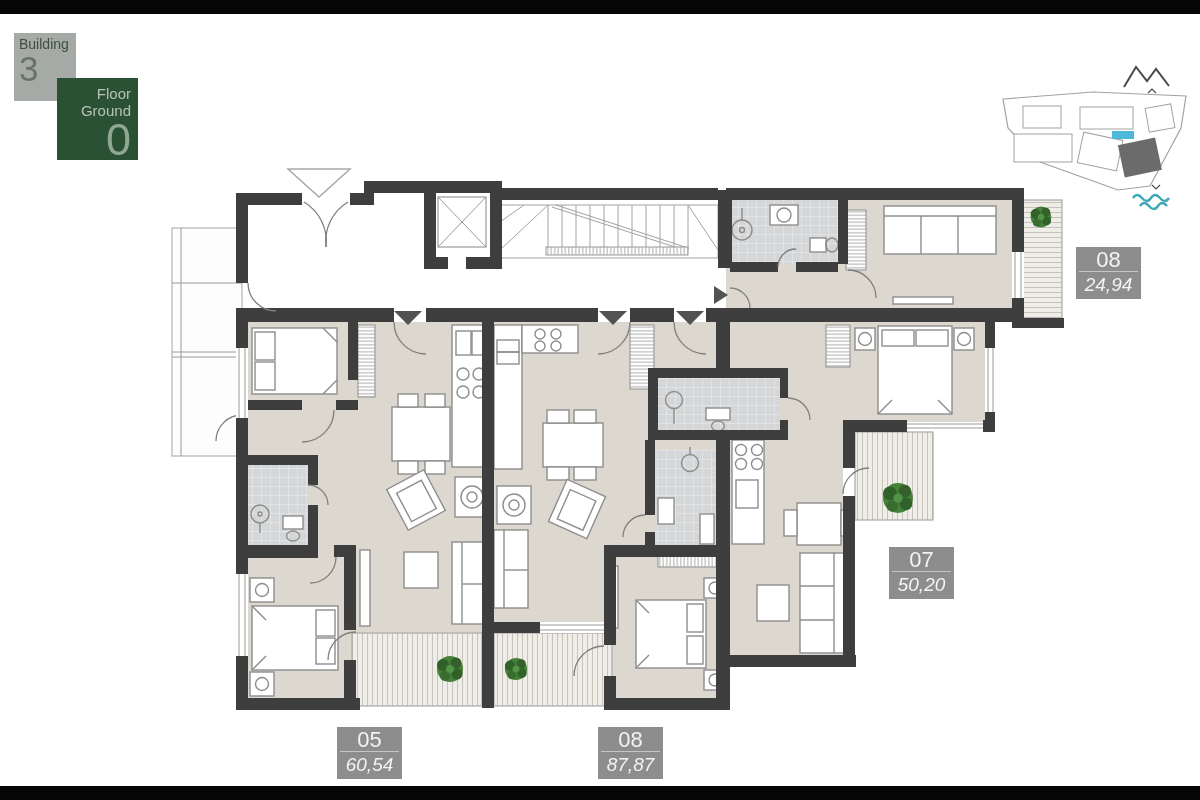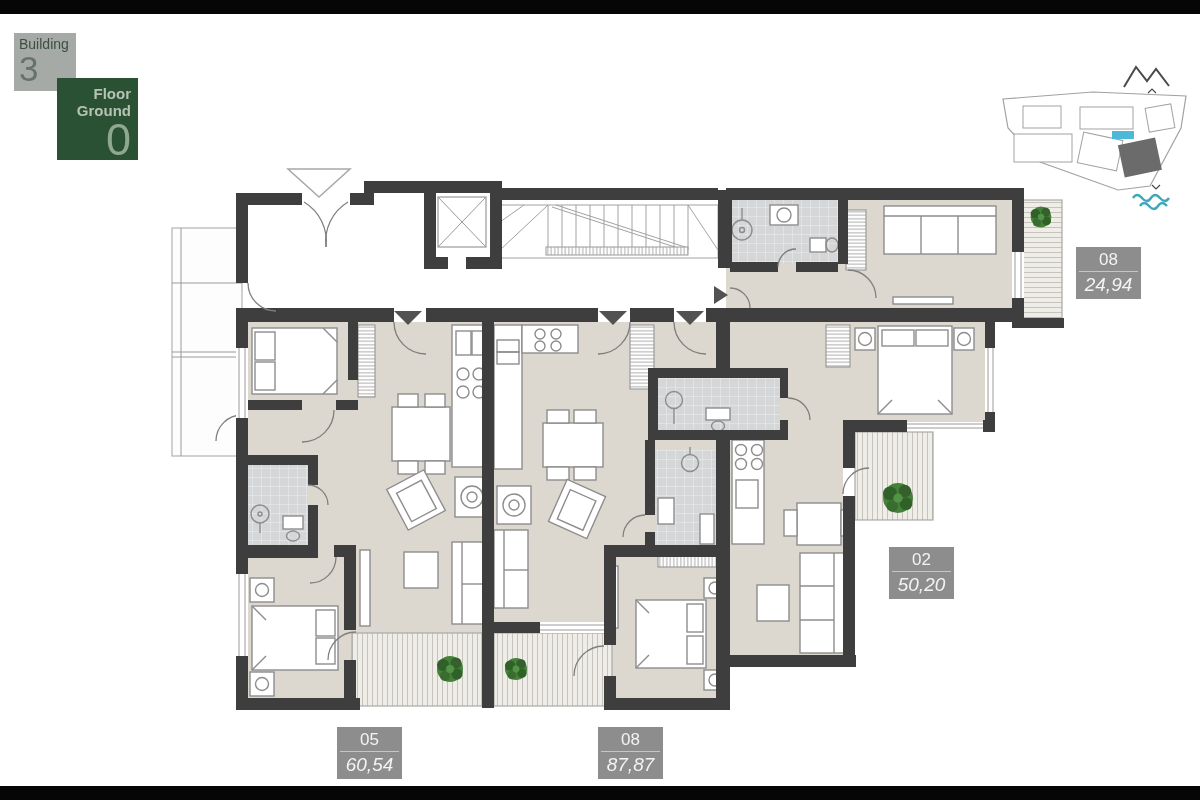--- a/index.html
+++ b/index.html
@@ -2,31 +2,31 @@
 <html><head>
 <meta charset="utf-8">
 <style>
   html,body{margin:0;padding:0;background:#000;}
   .stage{position:relative;width:1200px;height:800px;background:#ffffff;overflow:hidden;
          font-family:"Liberation Sans",sans-serif;}
   .bar{position:absolute;left:0;width:1200px;height:14px;background:#060606;z-index:6;}
   .bar.top{top:0}.bar.bottom{top:786px}
 
   
-  .building-badge{position:absolute;left:14px;top:33px;width:62px;height:58px;background:#a6aaa6;
+  .building-badge{position:absolute;left:14px;top:33px;width:62px;height:68px;background:#a6aaa6;
       z-index:3;box-sizing:border-box;padding:3px 0 0 5px;}
   .building-badge .lbl{font-size:14px;color:#3c4f42;line-height:16px;}
   .building-badge .num{font-size:35px;color:#66736a;line-height:33px;}
   .floor-badge{position:absolute;left:57px;top:78px;width:81px;height:82px;background:#2b5134;
       z-index:4;box-sizing:border-box;padding:7px 7px 0 0;text-align:right;}
-  .floor-badge .lbl{font-size:15px;color:#b6c2b3;line-height:17px;font-weight:bold;}
+  .floor-badge .lbl{font-size:15px;color:#b6c2b3;line-height:17px;}
   .floor-badge .num{font-size:45px;color:#90a892;line-height:41px;}
   .area-badge{position:absolute;width:65px;background:#8d8d8d;color:#f3f3f3;text-align:center;
       z-index:3;padding:3px 0 4px 0;box-sizing:border-box;}
-  .area-badge .num{font-size:17px;line-height:19px;}
+  .area-badge .num{font-size:22px;line-height:19px;}
   .area-badge .sep{height:1px;background:#c6c6c6;margin:2px 3px;}
   .area-badge .val{font-size:19px;line-height:21px;font-style:italic;}
   .pos-08{left:1076px;top:247px}.pos-07{left:889px;top:547px}
   .pos-05{left:337px;top:727px}.pos-06{left:598px;top:727px}
 
   svg.plan{position:absolute;left:0;top:0;z-index:1;}
   .wall{fill:#3e3e3e;}
   .furn{fill:#ffffff;stroke:#8d8d8d;stroke-width:1.4;}
   .furnN{fill:none;stroke:#8d8d8d;stroke-width:1.4;}
   .thin{fill:none;stroke:#a9a9a9;stroke-width:1.2;}
@@ -421,21 +421,21 @@
     <div class="lbl">Ground</div>
     <div class="num">0</div>
   </div>
 
   <div class="area-badge pos-08">
     <div class="num">08</div>
     <div class="sep"></div>
     <div class="val">24,94</div>
   </div>
   <div class="area-badge pos-07">
-    <div class="num">02</div>
+    <div class="num">07</div>
     <div class="sep"></div>
     <div class="val">50,20</div>
   </div>
   <div class="area-badge pos-05">
     <div class="num">05</div>
     <div class="sep"></div>
     <div class="val">60,54</div>
   </div>
   <div class="area-badge pos-06">
     <div class="num">08</div>

